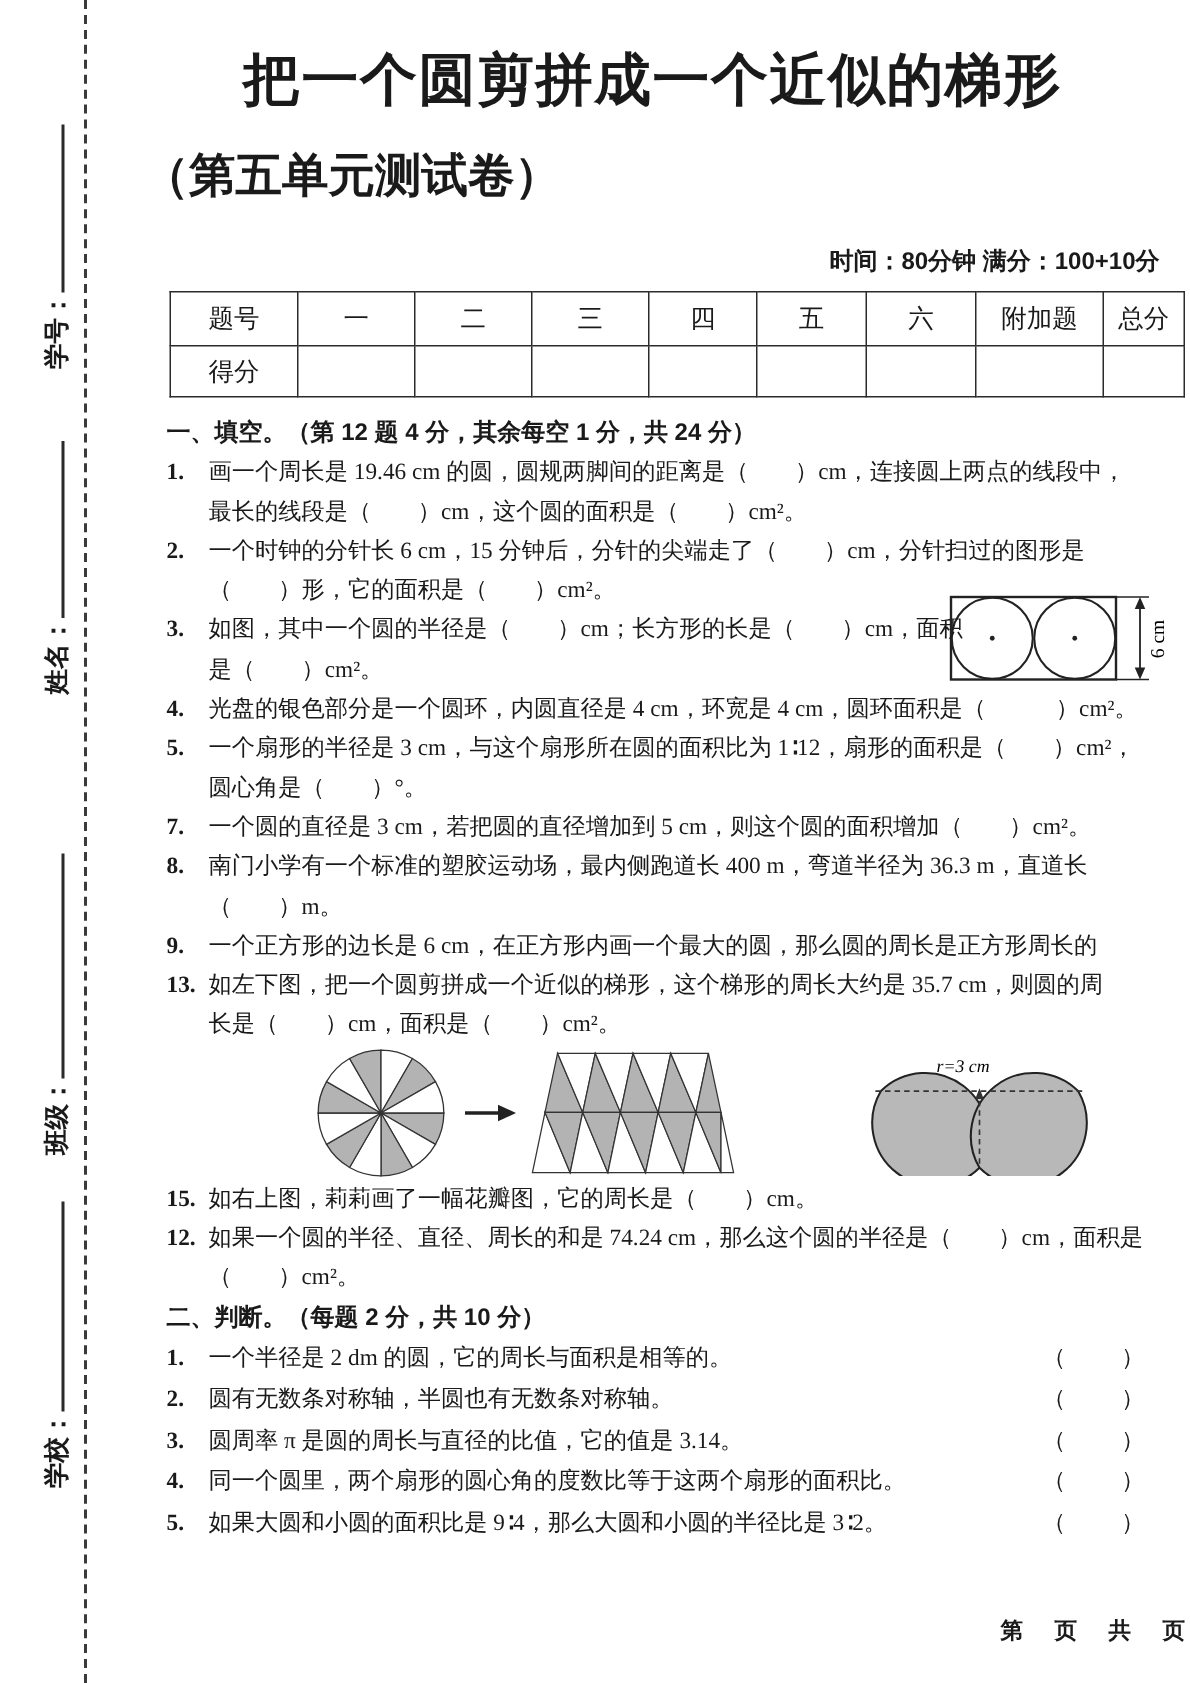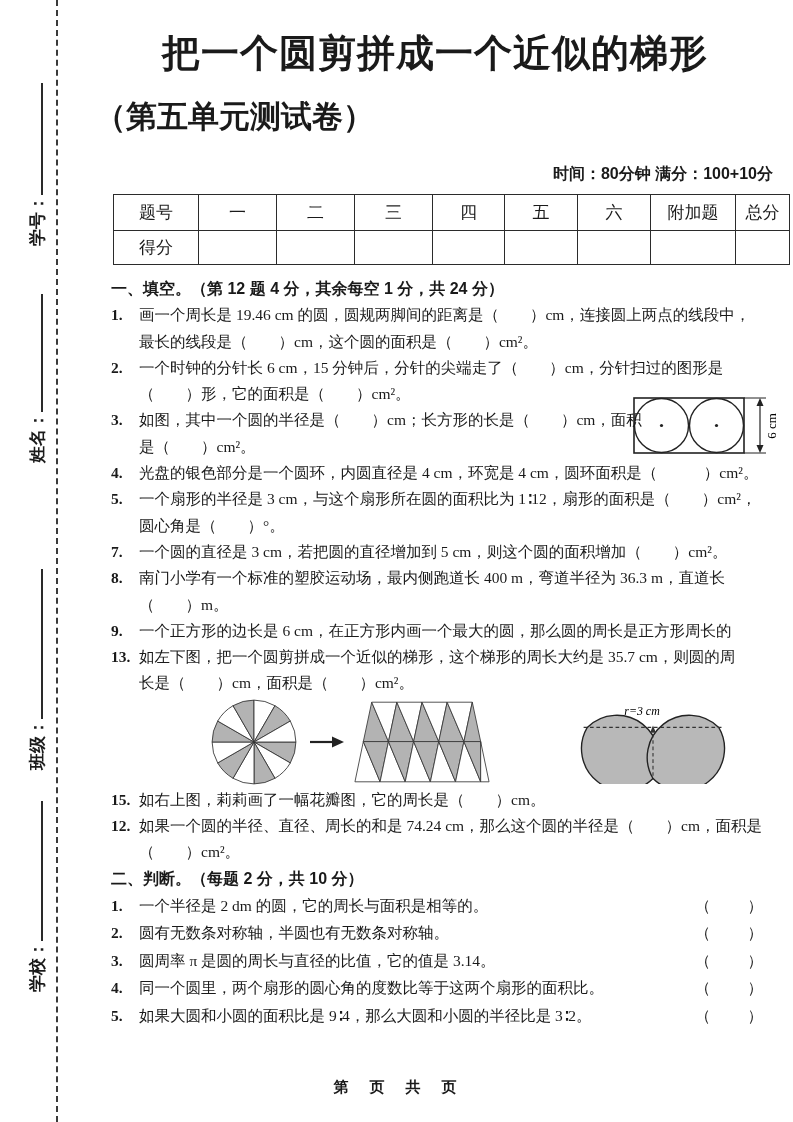--- a/index.html
+++ b/index.html
@@ -39,21 +39,21 @@
   .qnum{display:inline-block;width:28px;margin-left:-28px;font-weight:bold;}
   .figrow{display:flex;align-items:center;height:88px;margin:1px 0;}
   .j{display:flex;line-height:27.4px;}
   .jtext{flex:1;}
   .jans{margin-right:28px;letter-spacing:2px;}
   .sec2{margin-top:0;}
 
   
   .fig-q3{position:absolute;left:632px;top:394px;}
 
-  .footer{position:absolute;left:0;top:1078px;width:793px;text-align:center;
+  .footer{position:absolute;left:0;top:1078px;width:793px;text-align:right;
           font-size:15px;font-weight:bold;letter-spacing:3px;
           font-family:"Liberation Sans","DejaVu Sans",sans-serif;}
 
   svg{display:block;}
   .figlabel{font-size:13px;font-family:"Liberation Serif",serif;}
 </style>
 </head>
 <body>
 
 <div class="page">

